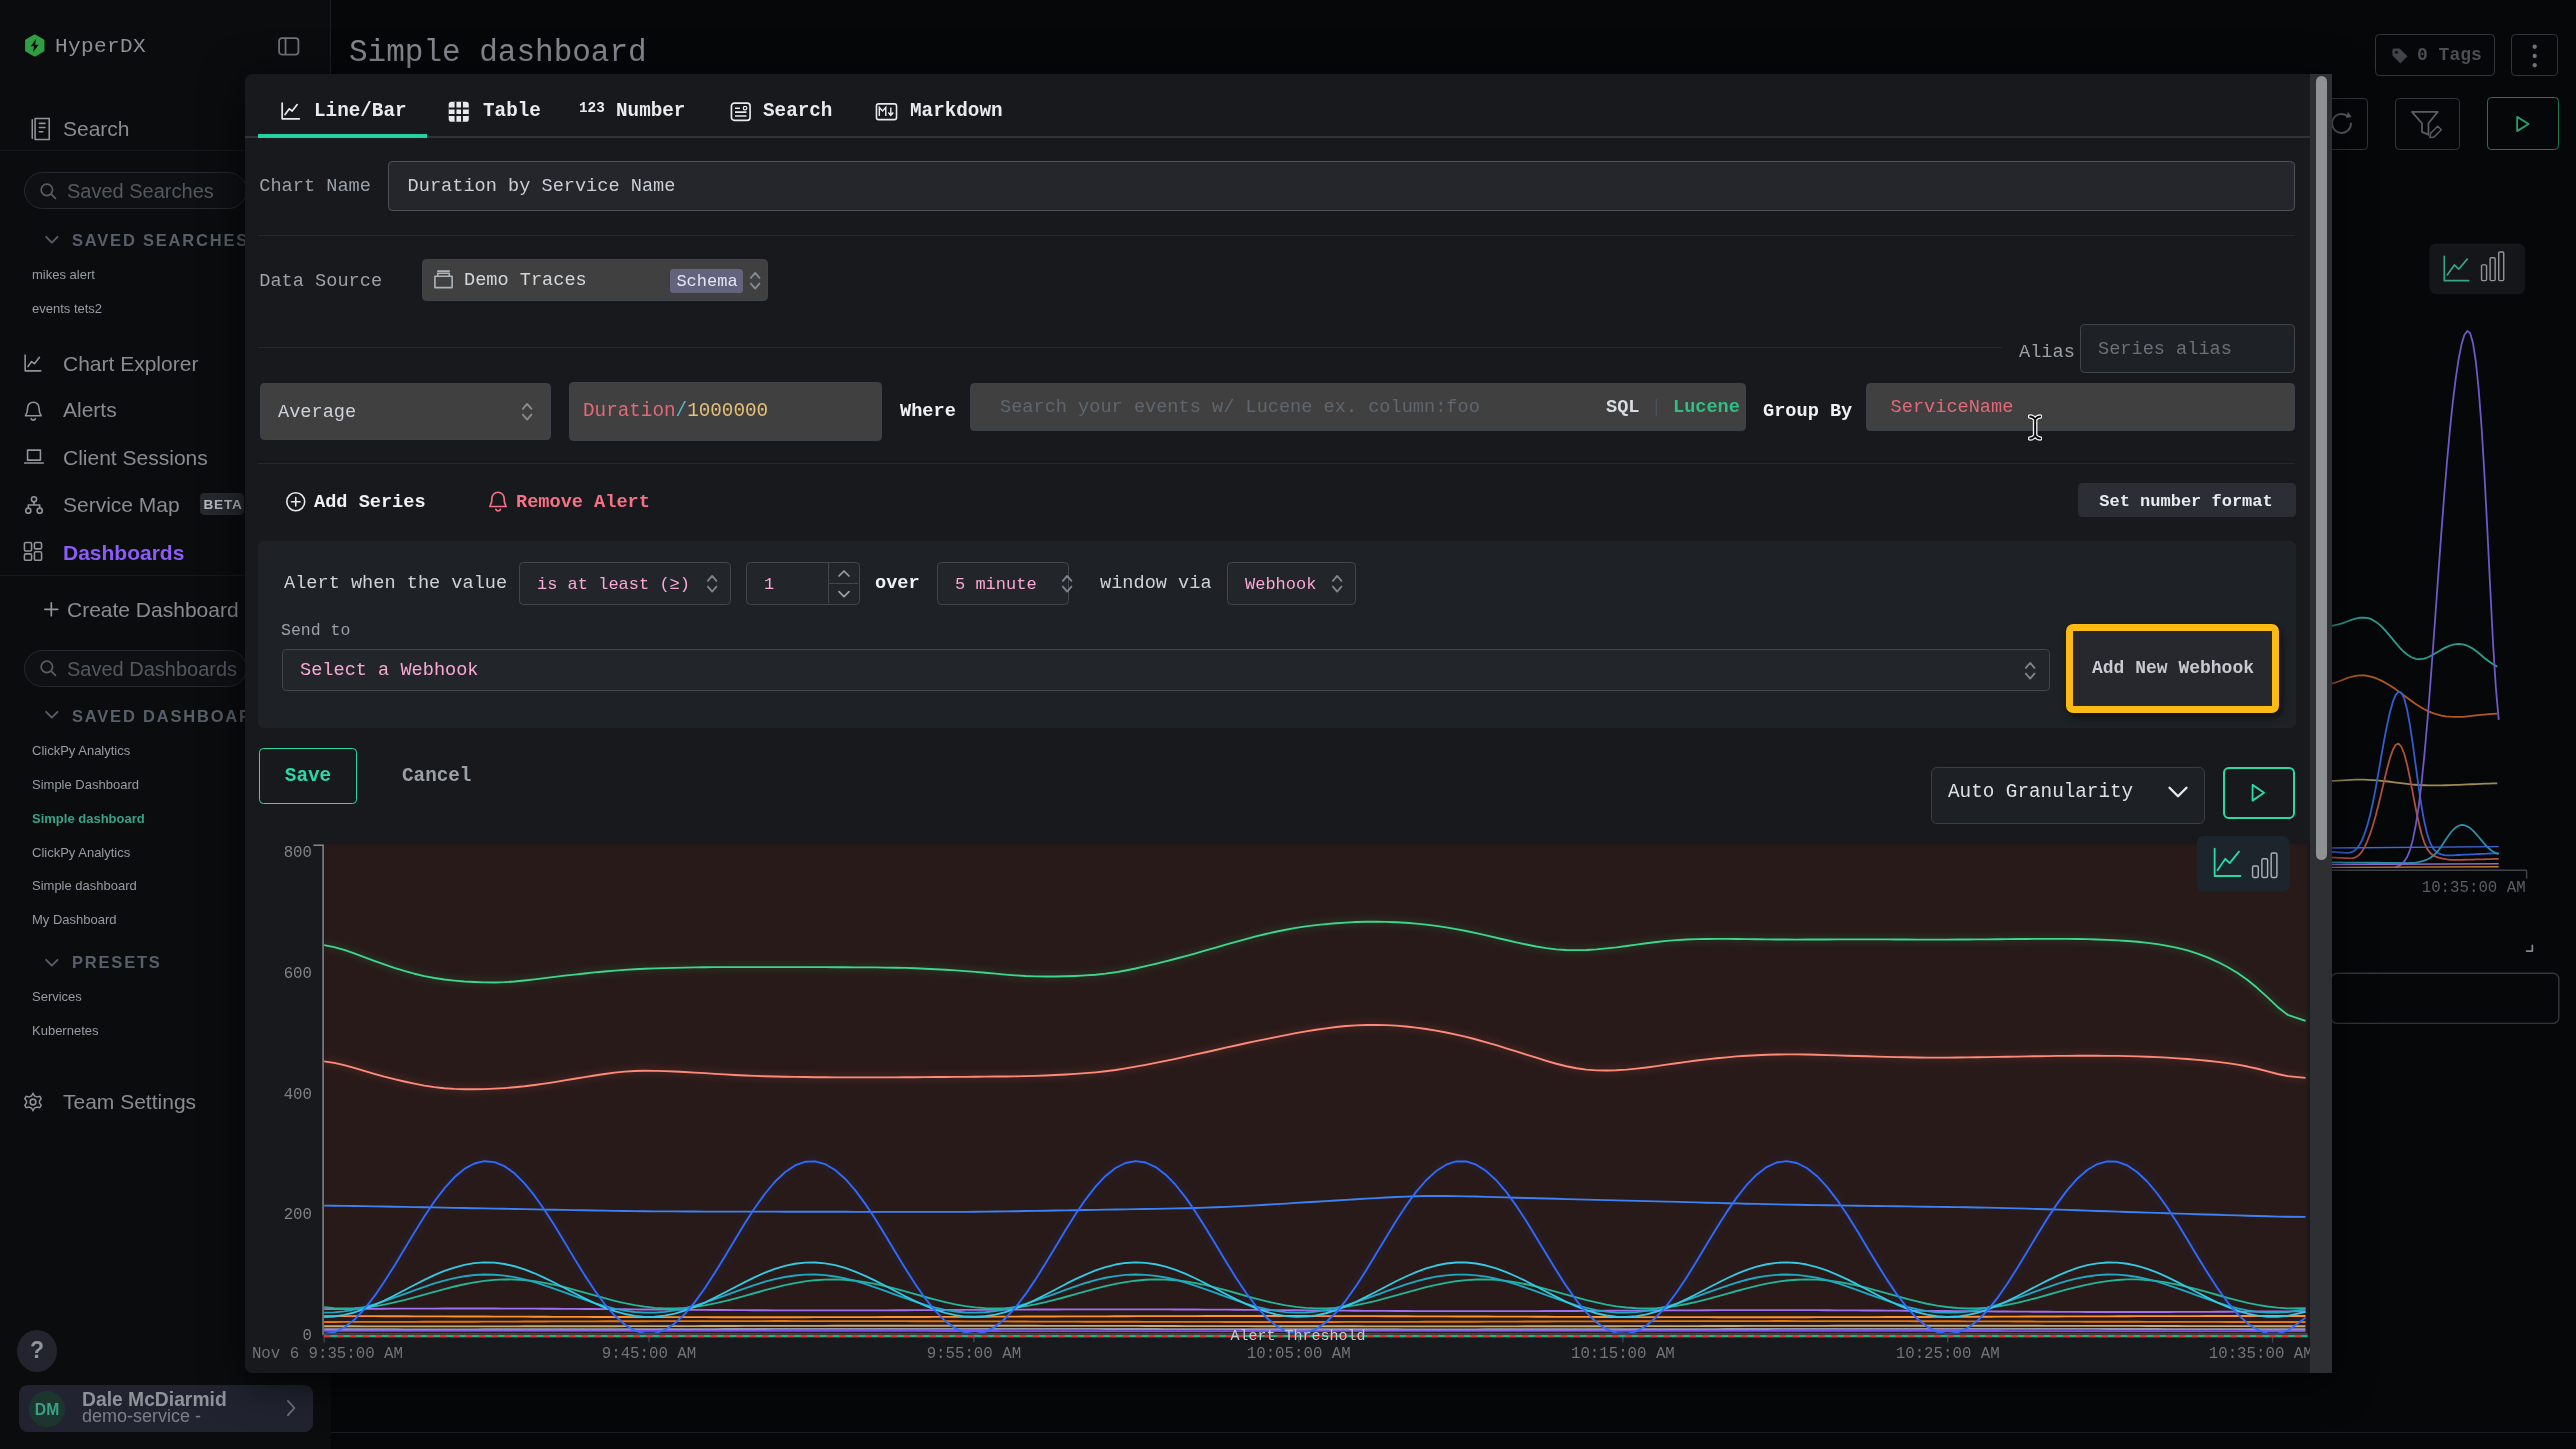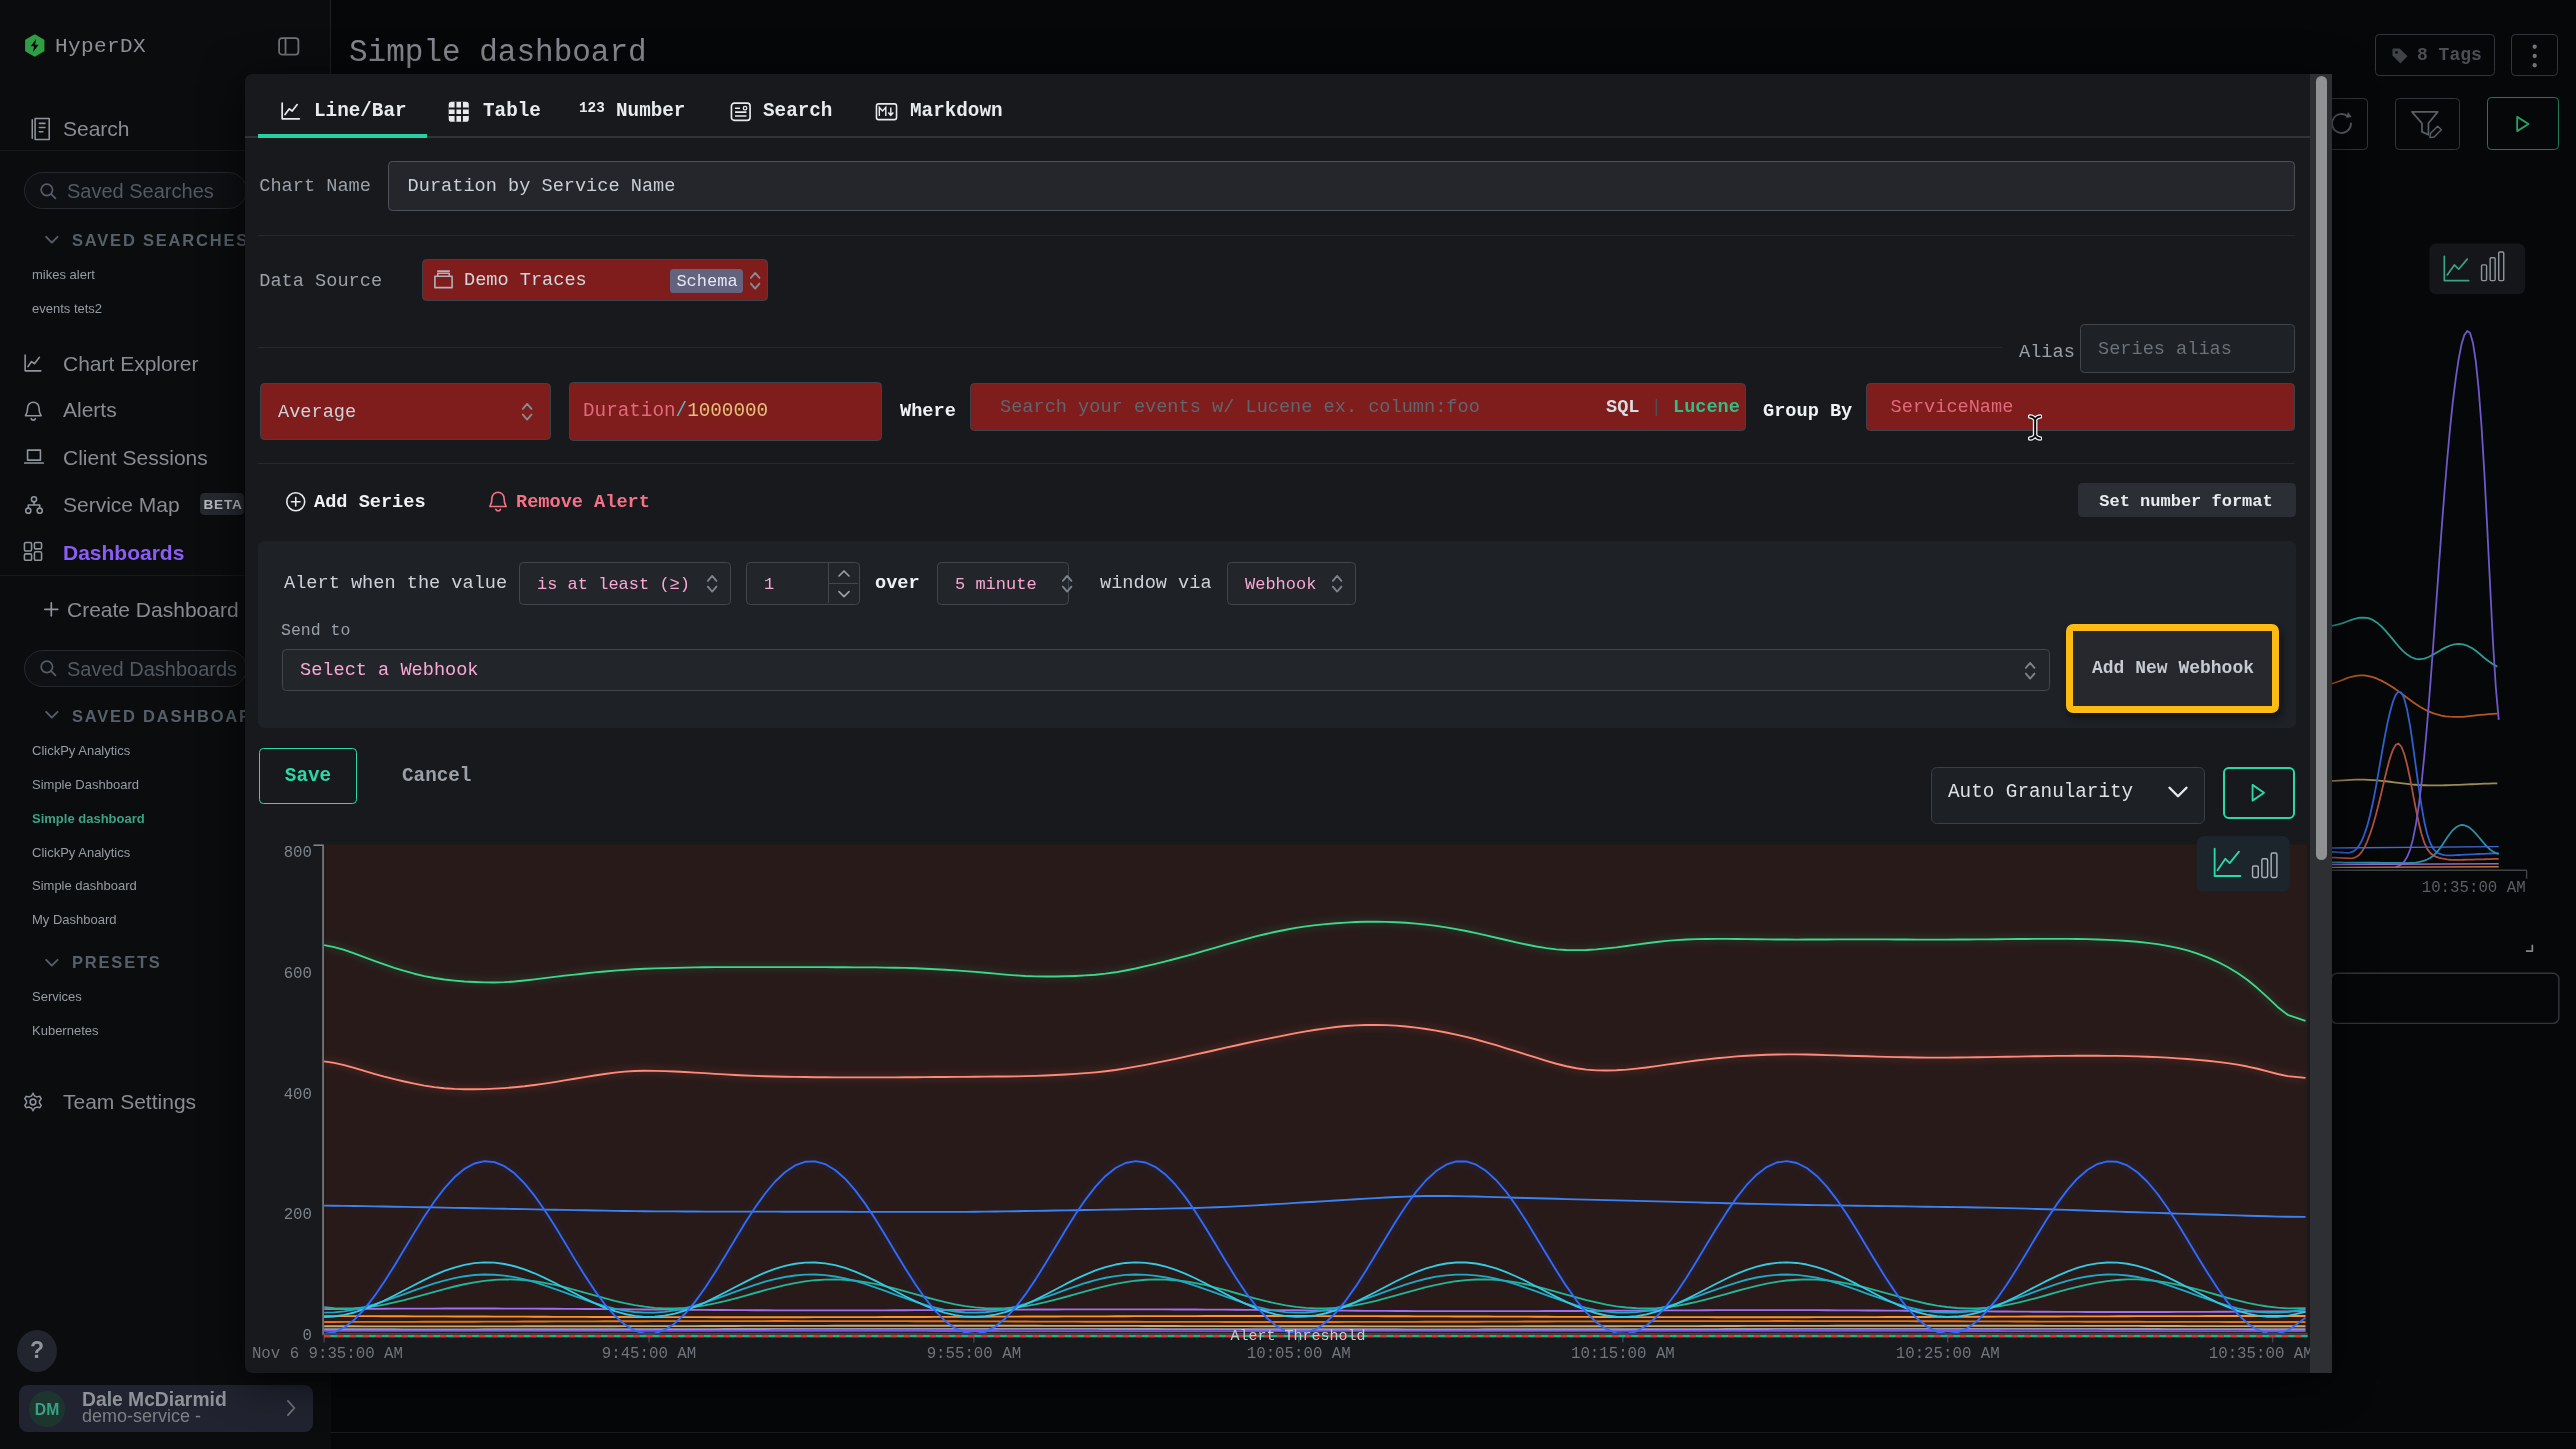--- a/index.html
+++ b/index.html
@@ -11,21 +11,21 @@
 .subitem{position:absolute;left:32px;transform:translateY(-50%);font-family:Liberation Sans, sans-serif;font-size:13px;color:#969ca3;white-space:nowrap}
 .sechead{position:absolute;left:72px;transform:translateY(-50%);font-family:"Liberation Sans",sans-serif;font-size:16.5px;font-weight:bold;letter-spacing:1.8px;color:#57606a;white-space:nowrap}
 .pill{position:absolute;left:24px;width:223px;height:37px;border:1.4px solid #26292d;border-radius:18.6px;background:#0e1013}
 .pill span{position:absolute;left:42px;top:50%;transform:translateY(-50%);font-family:"Liberation Sans",sans-serif;font-size:20px;color:#525961}
 
 .hbtn{position:absolute;border:1.4px solid #323539;border-radius:4.3px}
 
 #modal{left:245px;top:74px;width:2084px;height:1299px;background:#17191d;border-radius:7.2px;box-shadow:0 7.2px 43px rgba(0,0,0,.7)}
 .mlabel{position:absolute;transform:translateY(-50%);font-size:18.6px;color:#9aa0a8;white-space:nowrap}
 .mwhite{position:absolute;transform:translateY(-50%);font-size:18.6px;font-weight:bold;color:#eff2f4;white-space:nowrap}
-.inp{position:absolute;border:1.4px solid #3e434b;border-radius:4.3px;background:#7f1d1d}
+.inp{position:absolute;border:1.4px solid #3e434b;border-radius:4.3px;background:#404040}
 .inp span{position:absolute;left:17px;top:50%;transform:translateY(-50%);font-size:18.6px;color:#f9a8d4;white-space:nowrap}
 .divider{position:absolute;height:1.4px;background:#25282d}
 .tab{position:absolute;transform:translateY(-50%);font-size:19.3px;font-weight:bold;color:#e8ebee;white-space:nowrap}
 </style></head><body>
 <div id="root">
     <div id="sidebar" class="abs">
       <svg class="abs" style="left:23.6px;top:34px;" width="21.5" height="23" viewBox="0 0 30 32" fill="none">
         <path d="M15 2 L27 9 V23 L15 30 L3 23 V9 Z" fill="#2f9e44" stroke="#2f9e44" stroke-width="3" stroke-linejoin="round"></path>
         <path d="M17 6.5 L9.5 17 H14 L12.5 25.5 L20.5 15 H15.5 Z" fill="#0b0c0e"></path>
       </svg>
@@ -131,21 +131,21 @@
         <path d="M4 4 L13 14 L4 24" stroke="#6f747a" stroke-width="2.6" stroke-linecap="round" stroke-linejoin="round"></path>
       </svg>
     </div>
     <div class="abs" style="left:330px;top:0;width:1.4px;height:74px;background:#1d1f23"></div>
     <div class="abs" style="left:349px;top:52px;transform:translateY(-50%);font-size:31px;color:#85898f;white-space:nowrap">Simple dashboard</div>
     <div class="hbtn" style="left:2375px;top:34px;width:120px;height:42px"></div>
     <svg class="abs" style="left:2391px;top:47px;" width="18" height="16.5" viewBox="0 0 25 23" fill="none">
       <path d="M2 4 a2 2 0 0 1 2-2 H12 L23 13 L13 23 L2 12 Z" fill="#3f4246"></path>
       <circle cx="7.5" cy="7.5" r="2" fill="#0b0c0e"></circle>
     </svg>
-    <div class="abs" style="left:2417px;top:55px;transform:translateY(-50%);font-size:18px;font-weight:bold;color:#4b4e52">8 Tags</div>
+    <div class="abs" style="left:2417px;top:55px;transform:translateY(-50%);font-size:18px;font-weight:bold;color:#4b4e52">0 Tags</div>
     <div class="hbtn" style="left:2511px;top:34px;width:47px;height:42px"></div>
     <svg class="abs" style="left:2529px;top:43px;" width="11.4" height="26" viewBox="0 0 16 36" fill="none">
       <circle cx="8" cy="5" r="3" fill="#6f7478"></circle>
       <circle cx="8" cy="18" r="3" fill="#6f7478"></circle>
       <circle cx="8" cy="31" r="3" fill="#6f7478"></circle>
     </svg>
     <div class="hbtn" style="left:2314px;top:98px;width:54px;height:52px"></div>
     <svg class="abs" style="left:2327px;top:109px;" width="29" height="29" viewBox="0 0 40 40" fill="none">
       <path d="M33 20 a13 13 0 1 1 -4-9.4" stroke="#5a5f64" stroke-width="2.6" stroke-linecap="round" stroke-linejoin="round"></path>
       <path d="M29 4 L34 11 L26 12 Z" fill="#5a5f64"></path>

